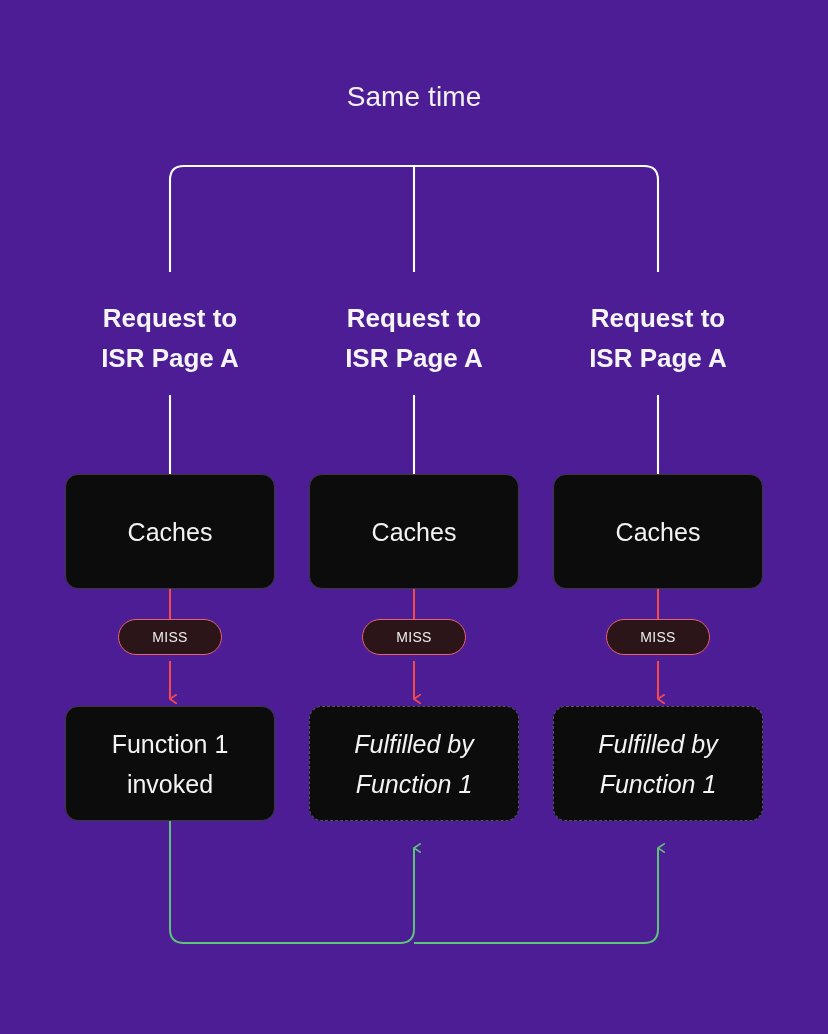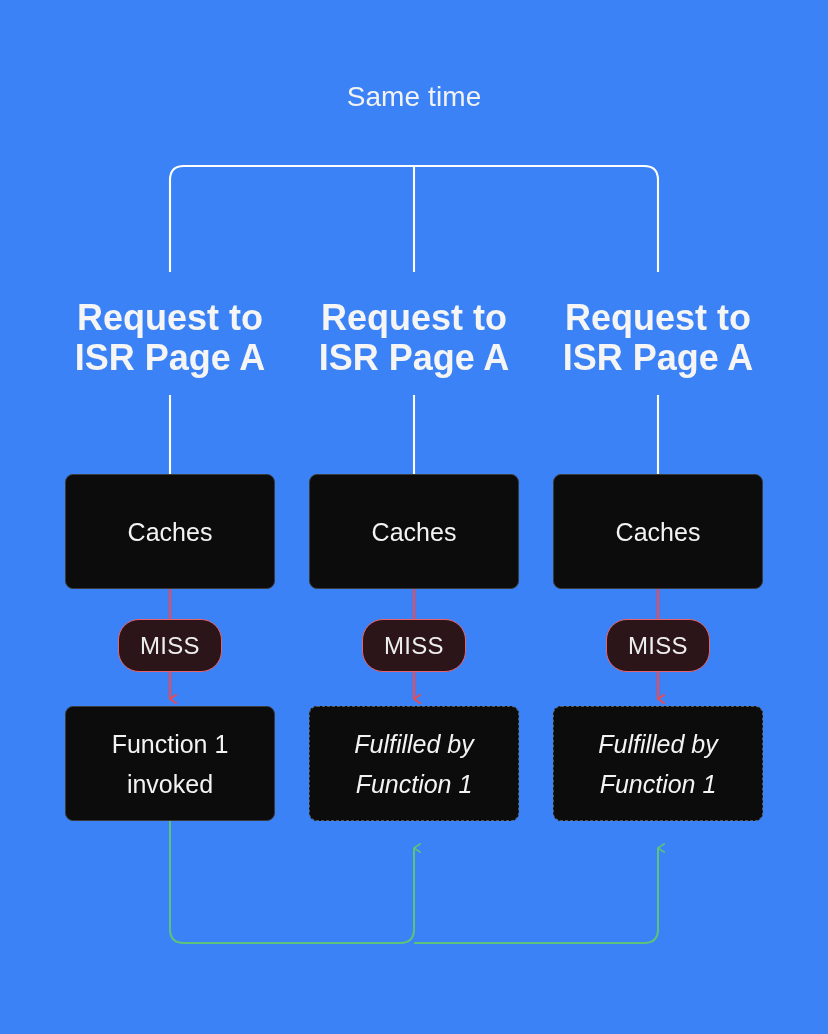--- a/index.html
+++ b/index.html
@@ -13,21 +13,21 @@
     overflow: hidden;
     font-family: "Liberation Sans", sans-serif;
     color: #ffffff;
     position: relative;
   }
 
   #stage {
     position: relative;
     width: 828px;
     height: 1034px;
-    background: #3b82f6;
+    background: #4c1d95;
   }
 
   
   #connectors {
     position: absolute;
     left: 0;
     top: 0;
     width: 828px;
     height: 1034px;
     pointer-events: none;
@@ -45,37 +45,37 @@
     letter-spacing: 0.1px;
     color: #f2f2f2;
   }
 
   
   .col-header {
     position: absolute;
     top: 298px;
     width: 260px;
     text-align: center;
-    font-size: 36px;
+    font-size: 26px;
     font-weight: 700;
     line-height: 40px;
     color: #f5f5f5;
     white-space: pre-line;
   }
   .col-header.c1 { left: 40px; }
   .col-header.c2 { left: 284px; }
   .col-header.c3 { left: 528px; }
 
   
   .node {
     position: absolute;
     width: 210px;
     height: 115px;
     box-sizing: border-box;
-    border-radius: 8px;
+    border-radius: 13px;
     background: #0c0c0c;
     border: 1.3px solid #3a3a3a;
     display: flex;
     align-items: center;
     justify-content: center;
     text-align: center;
     font-size: 25px;
     font-weight: 400;
     line-height: 40px;
     color: #f3f3f3;
@@ -92,30 +92,30 @@
   .cache-3 { left: 553px; top: 474px; }
 
   .fn-1 { left: 65px;  top: 706px; }
   .fn-2 { left: 309px; top: 706px; }
   .fn-3 { left: 553px; top: 706px; }
 
   
   .miss {
     position: absolute;
     width: 104px;
-    height: 53px;
+    height: 36px;
     box-sizing: border-box;
     top: 619px;
     border-radius: 21px;
     background: #2b1518;
     border: 1.6px solid #e8636b;
     display: flex;
     align-items: center;
     justify-content: center;
-    font-size: 24px;
+    font-size: 14px;
     font-weight: 400;
     letter-spacing: 0.3px;
     color: #eeeeee;
   }
   .miss-1 { left: 118px; }
   .miss-2 { left: 362px; }
   .miss-3 { left: 606px; }
 </style>
 </head>
 <body>

